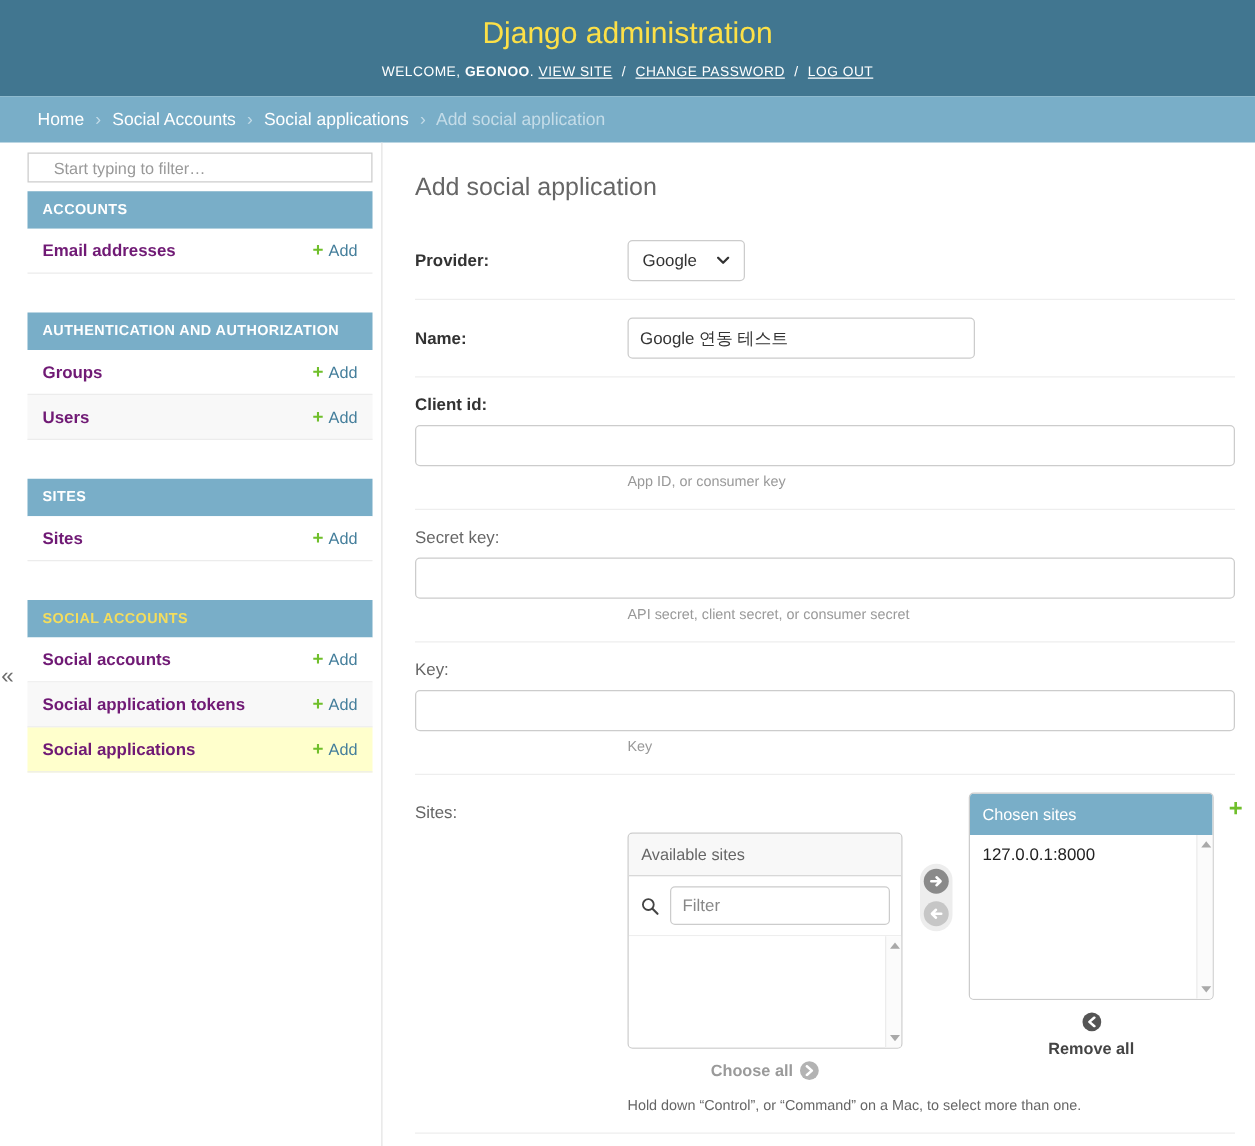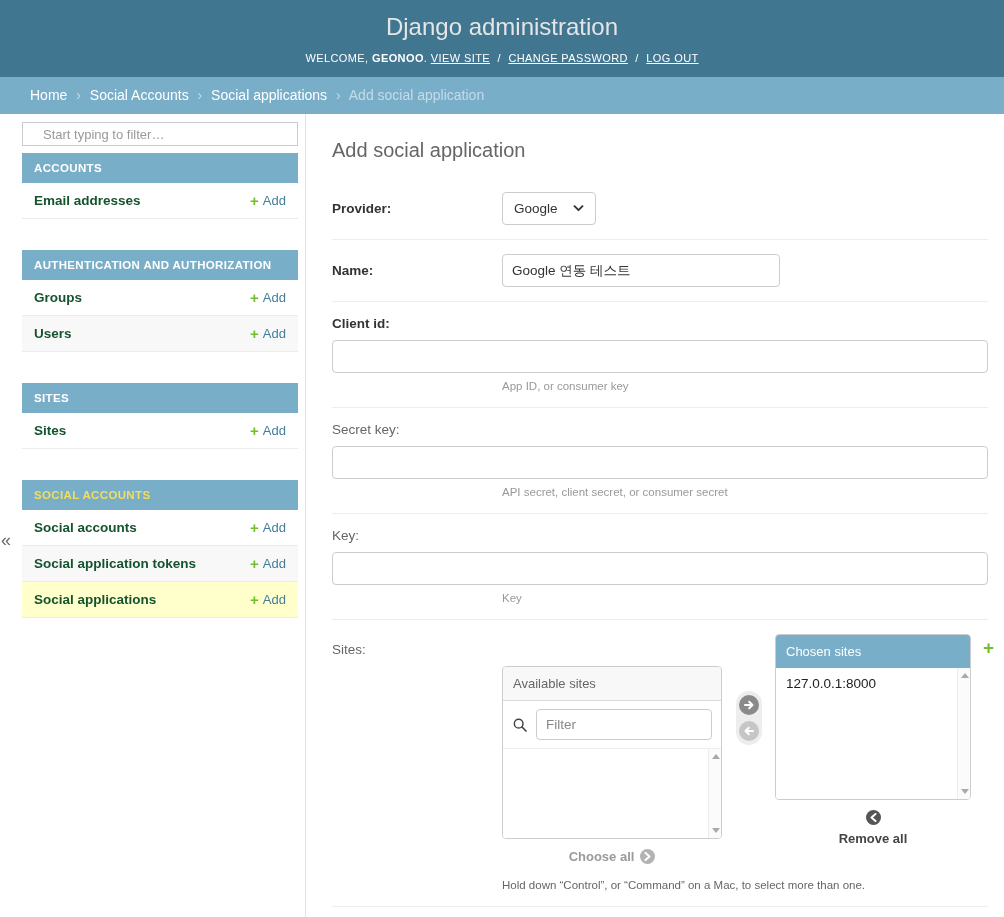--- a/index.html
+++ b/index.html
@@ -9,21 +9,21 @@
     height: 917px;
     overflow: hidden;
     background: #fff;
     color: #333;
     font-family: "Liberation Sans", "DejaVu Sans", sans-serif;
   }
   a { text-decoration: none; }
 
   
   #header { background: #417690; text-align: center; padding: 13px 0 13px; }
-  .site-title { color: #e5e5e5; font-size: 24px; font-weight: 400; display: inline-block; }
+  .site-title { color: #fde047; font-size: 24px; font-weight: 400; display: inline-block; }
   .user-tools { margin-top: 11px; color: #fff; font-size: 11px; letter-spacing: .4px; font-weight: 400; }
   .user-tools .uname { font-weight: 700; }
   .user-tools a { color: #fff; text-decoration: underline; }
   .user-tools .slash { margin: 0 4px; }
 
   
   .breadcrumbs { background: #79aec8; padding: 10px 30px 11px; font-size: 14px; color: #c4dce8; }
   .breadcrumbs a { color: #fff; }
   .breadcrumbs .sep { margin: 0 5px; color: #c4dce8; }
   .breadcrumbs .current { color: #c4dce8; }
@@ -41,21 +41,21 @@
   .filter-input::placeholder { color: #999; }
   .module { margin-bottom: 31px; }
   .module:last-child { margin-bottom: 0; }
   .module-caption { background: #79aec8; color: #fff; font-size: 11.5px; font-weight: 700;
     letter-spacing: .35px; padding: 9px 12px; text-transform: uppercase; white-space: nowrap; overflow: hidden; }
   .module-caption.current-app { color: #f4dd5d; }
   .model-row { display: flex; justify-content: space-between; align-items: center;
     padding: 0 12px; height: 36px; border-bottom: 1px solid #ececec; background: #fff; }
   .model-row.alt { background: #f8f8f8; }
   .model-row.selected { background: #ffffcc; }
-  .model-link { color: #14532d; font-weight: 700; font-size: 13.5px; }
+  .model-link { color: #701a75; font-weight: 700; font-size: 13.5px; }
   .addlink { color: #447e9b; font-size: 13px; display: inline-flex; align-items: center; gap: 4px; }
   .plus-icon { color: #70bf2b; font-weight: 700; font-size: 15px; line-height: 1; }
 
   
   .main { flex: 1; min-width: 0; padding: 16px 16px 0 26px; }
   .page-title { font-size: 20px; font-weight: 400; color: #666; margin: 9px 0 16px; }
 
   .form-row { border-bottom: 1px solid #eee; padding: 14px 0; }
   .form-row.flex { display: flex; align-items: center; }
   .form-row.flex-top { display: flex; align-items: flex-start; border-bottom: none; padding-bottom: 4px; }

